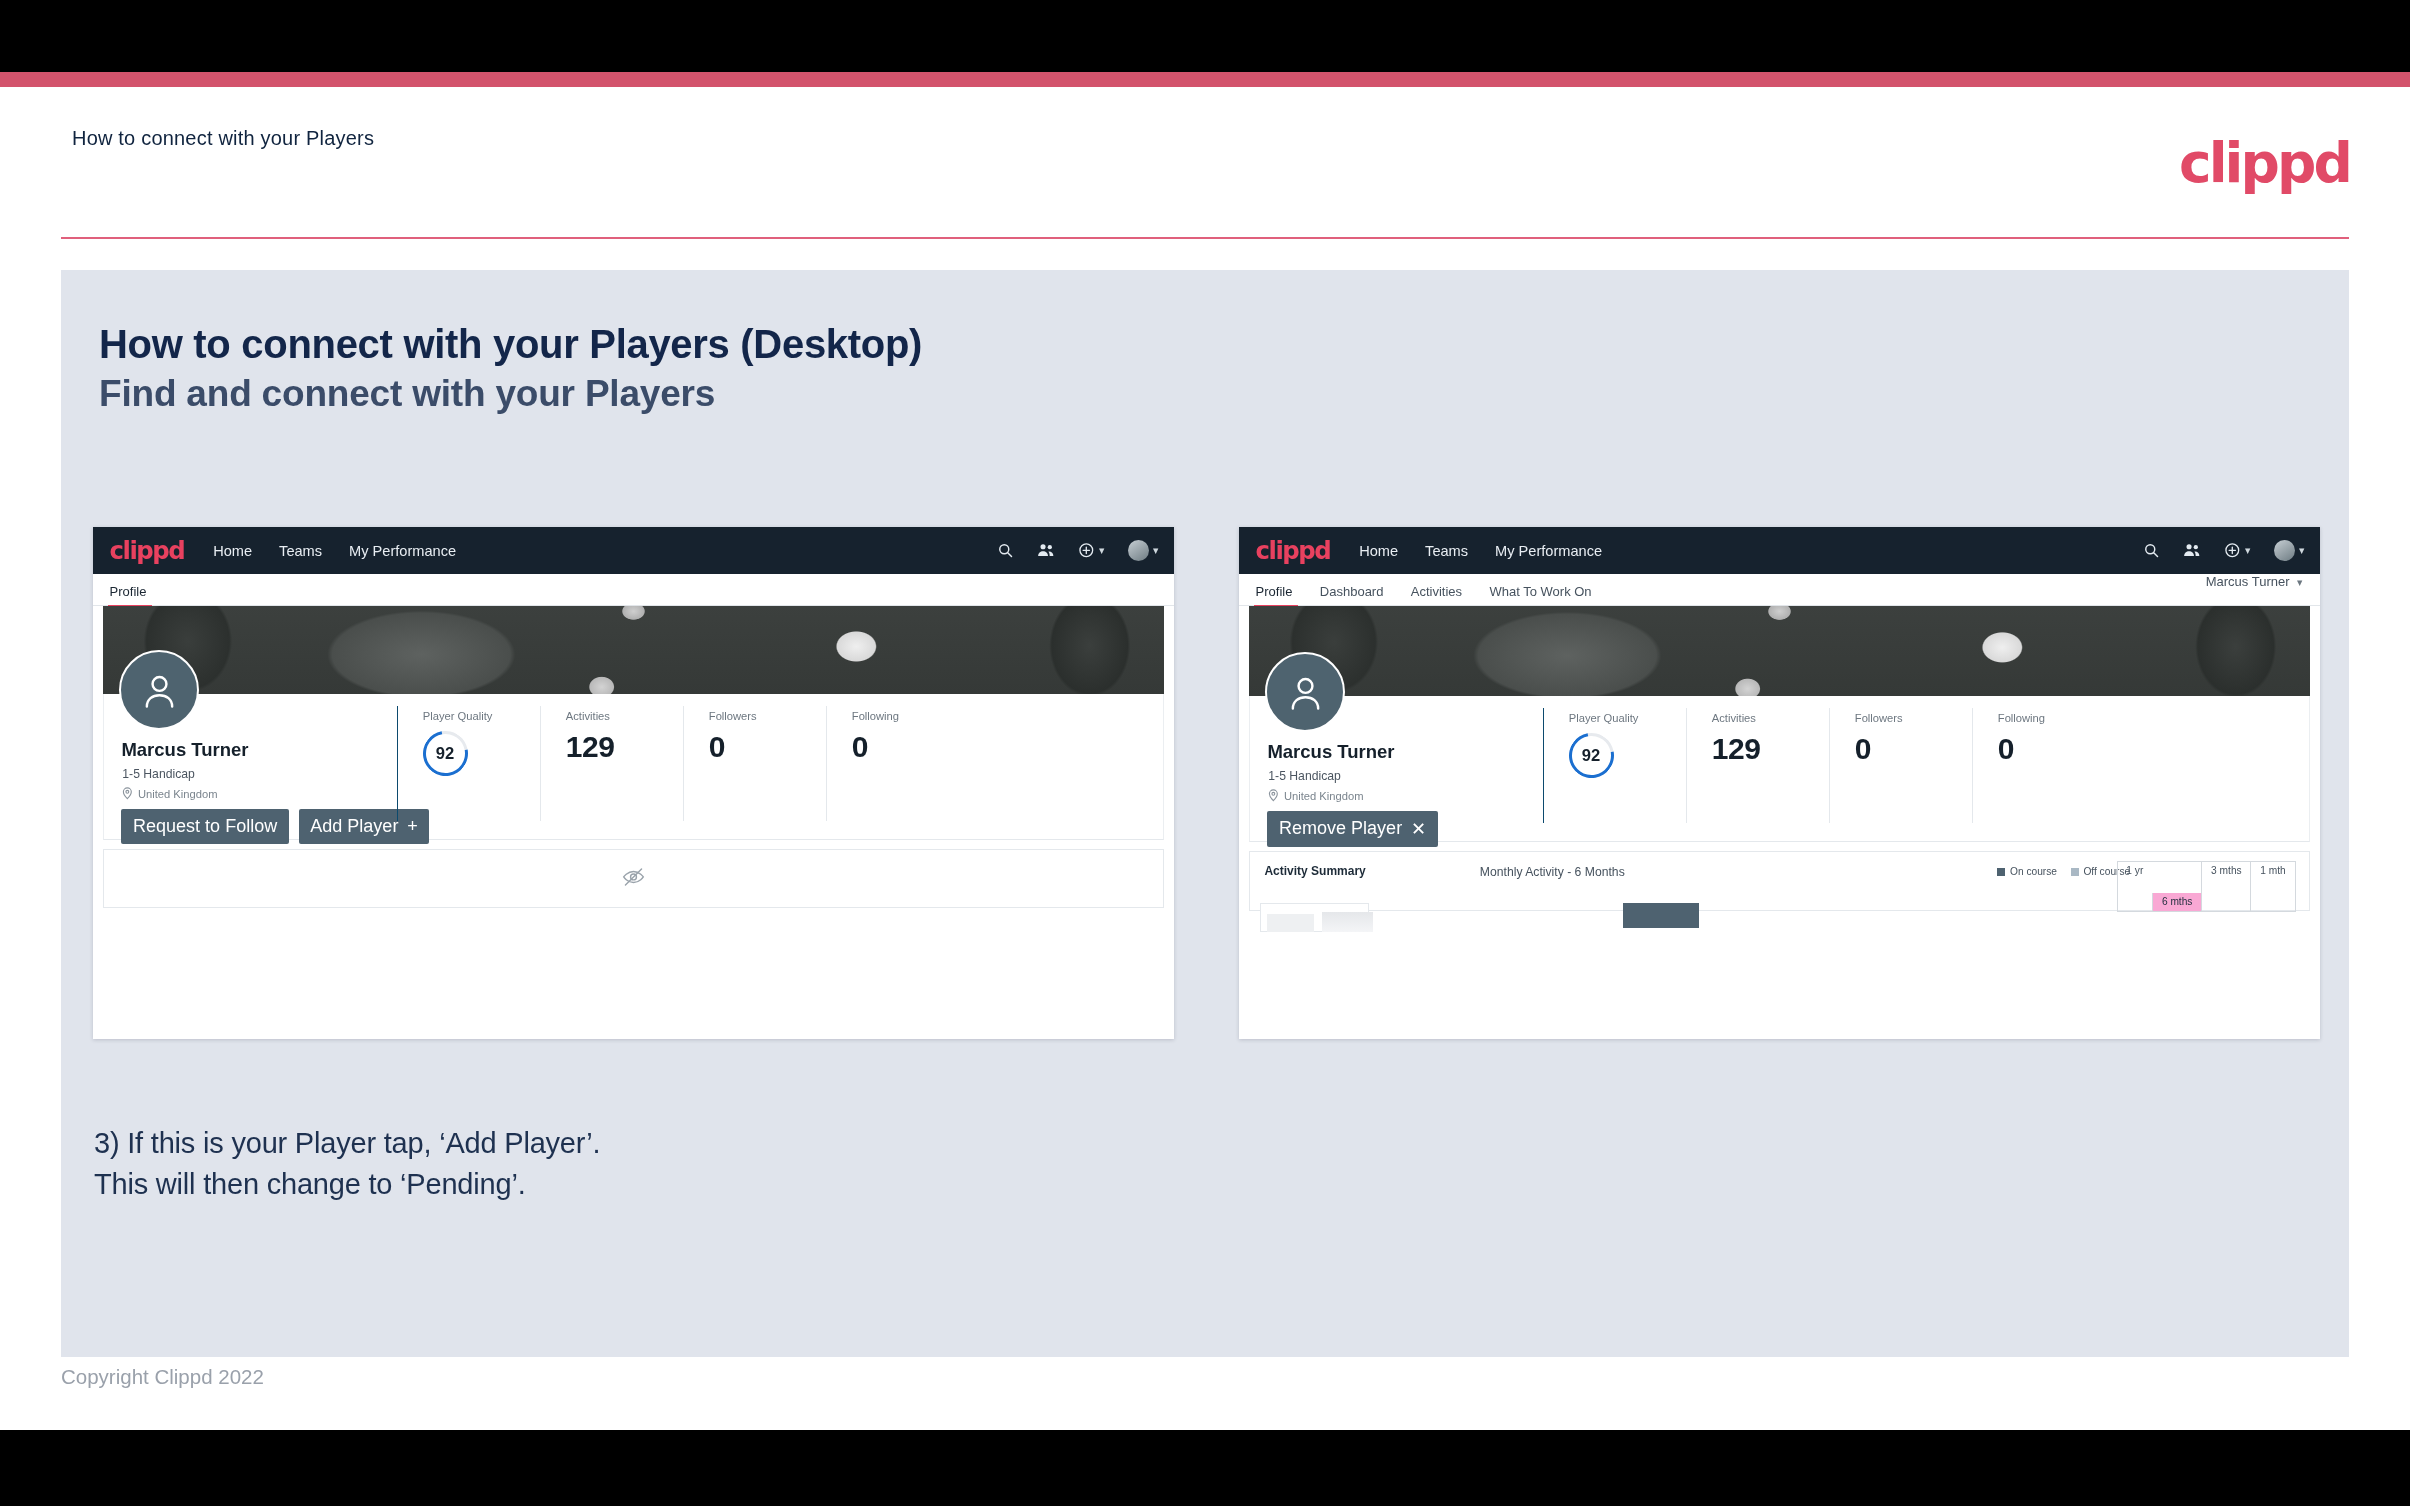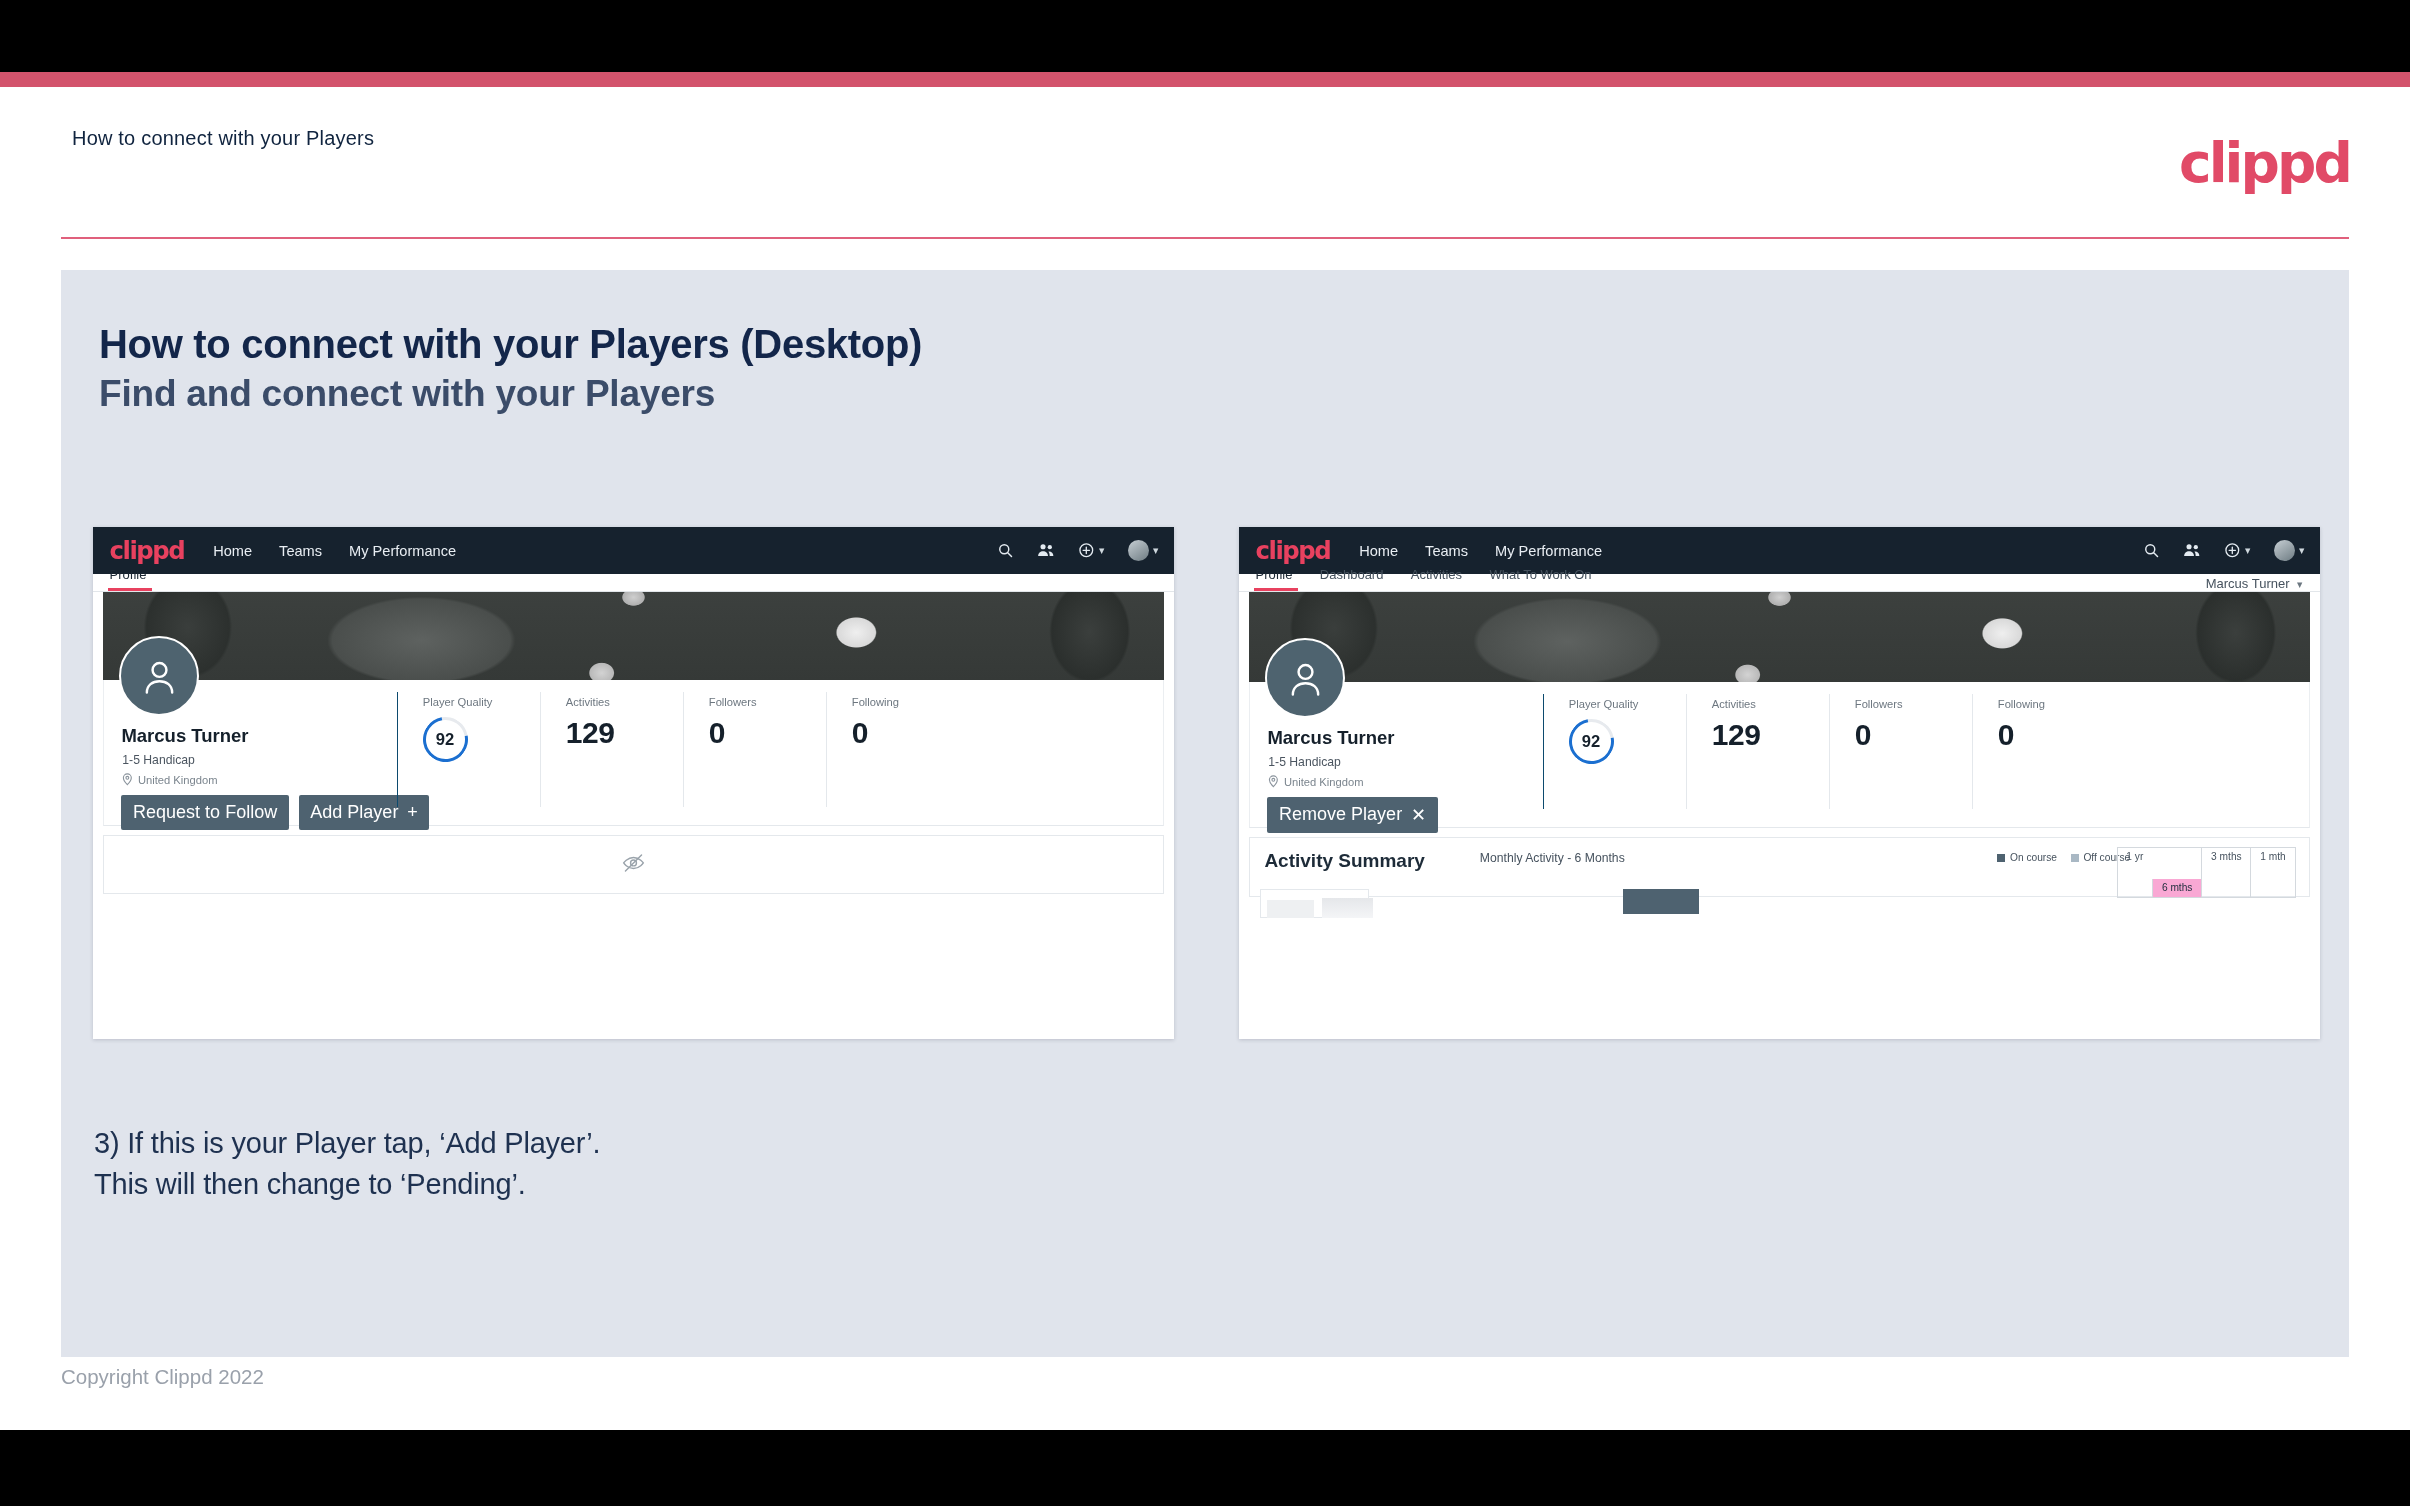--- a/index.html
+++ b/index.html
@@ -47,22 +47,22 @@
   .nav-links { display:flex; align-items:center; margin-left:29px; gap:27px; }
   .nav-link { color:#e9eef3; font-size:14.6px; }
   .nav-right { position:absolute; right:15.6px; top:0; height:47px; display:flex; align-items:center; gap:23.4px; }
   .nico { display:inline-flex; align-items:center; }
   .nico svg { display:block; }
   .nav-avatar { width:21.5px; height:21.5px; border-radius:50%; background:#9aa8ae;
                 background-image:linear-gradient(145deg,#c7cfd4,#6d7b82); display:inline-block; }
   .chev { color:#cfd8de; font-size:10.7px; margin-left:3.9px; }
 
   
-  .tabbar { position:relative; height:18px; background:#fff; border-bottom:1px solid #e2e6ea;
-            display:flex; align-items:flex-end; }
+  .tabbar { position:relative; height:32px; background:#fff; border-bottom:1px solid #e2e6ea;
+            display:flex; align-items:flex-start; }
   .tab { font-size:13px; color:#46525e; padding:0 13.7px; height:34px; display:flex;
          align-items:center; position:relative; }
   .tab:first-child { padding-left:16.6px; }
   .tab.active { color:#1b2733; }
   .tab.active:after { content:""; position:absolute; left:11.7px; right:11.7px; bottom:0;
                       height:2.9px; background:#e8415f; }
   .tab:first-child.active:after { left:14.6px; right:7.8px; }
   .tab-user { position:absolute; right:17.6px; font-size:13px; color:#46525e; }
 
   
@@ -106,21 +106,21 @@
           display:flex; align-items:center; justify-content:center; margin-top:9.8px; }
   .ring span { transform:rotate(-35deg); font-size:16.6px; font-weight:700; color:#15202b; }
 
   
   .lowcard { position:relative; margin:8.8px 9.8px 0 9.8px; height:59px; background:#fff;
              border:1px solid #e4e8ec; display:flex; align-items:center; justify-content:center; }
 
   
   .actbar { position:relative; margin:8.8px 9.8px 0 9.8px; height:60px; background:#fff;
             border:1px solid #e4e8ec; }
-  .act-title { position:absolute; left:14.6px; top:12.7px; font-size:19px; font-weight:700; color:#1d2b38; }
+  .act-title { position:absolute; left:14.6px; top:12.7px; font-size:12px; font-weight:700; color:#1d2b38; }
   .act-sub { position:absolute; left:230px; top:13.7px; font-size:12.2px; color:#46525e; }
   .legend { position:absolute; right:179px; top:14.6px; display:flex; gap:13.7px; align-items:center; }
   .lg { display:flex; align-items:center; gap:4.9px; font-size:10.2px; color:#46525e; }
   .sw { width:7.8px; height:7.8px; display:inline-block; }
   .seg { position:absolute; right:13.7px; top:8.8px; display:flex; border:1px solid #d4d9de; }
   .seg div { font-size:10.2px; color:#46525e; padding:3.9px 8.8px; border-left:1px solid #d4d9de; }
   .seg div:first-child { border-left:0; }
   .seg div.on { background:#f9a8d4; color:#243040;margin-top:31px; }
   .act-body { position:absolute; left:0; right:0; top:49px; height:11.7px; }
   .mini-card { position:absolute; left:9.8px; top:2px; width:109px; height:29px;

